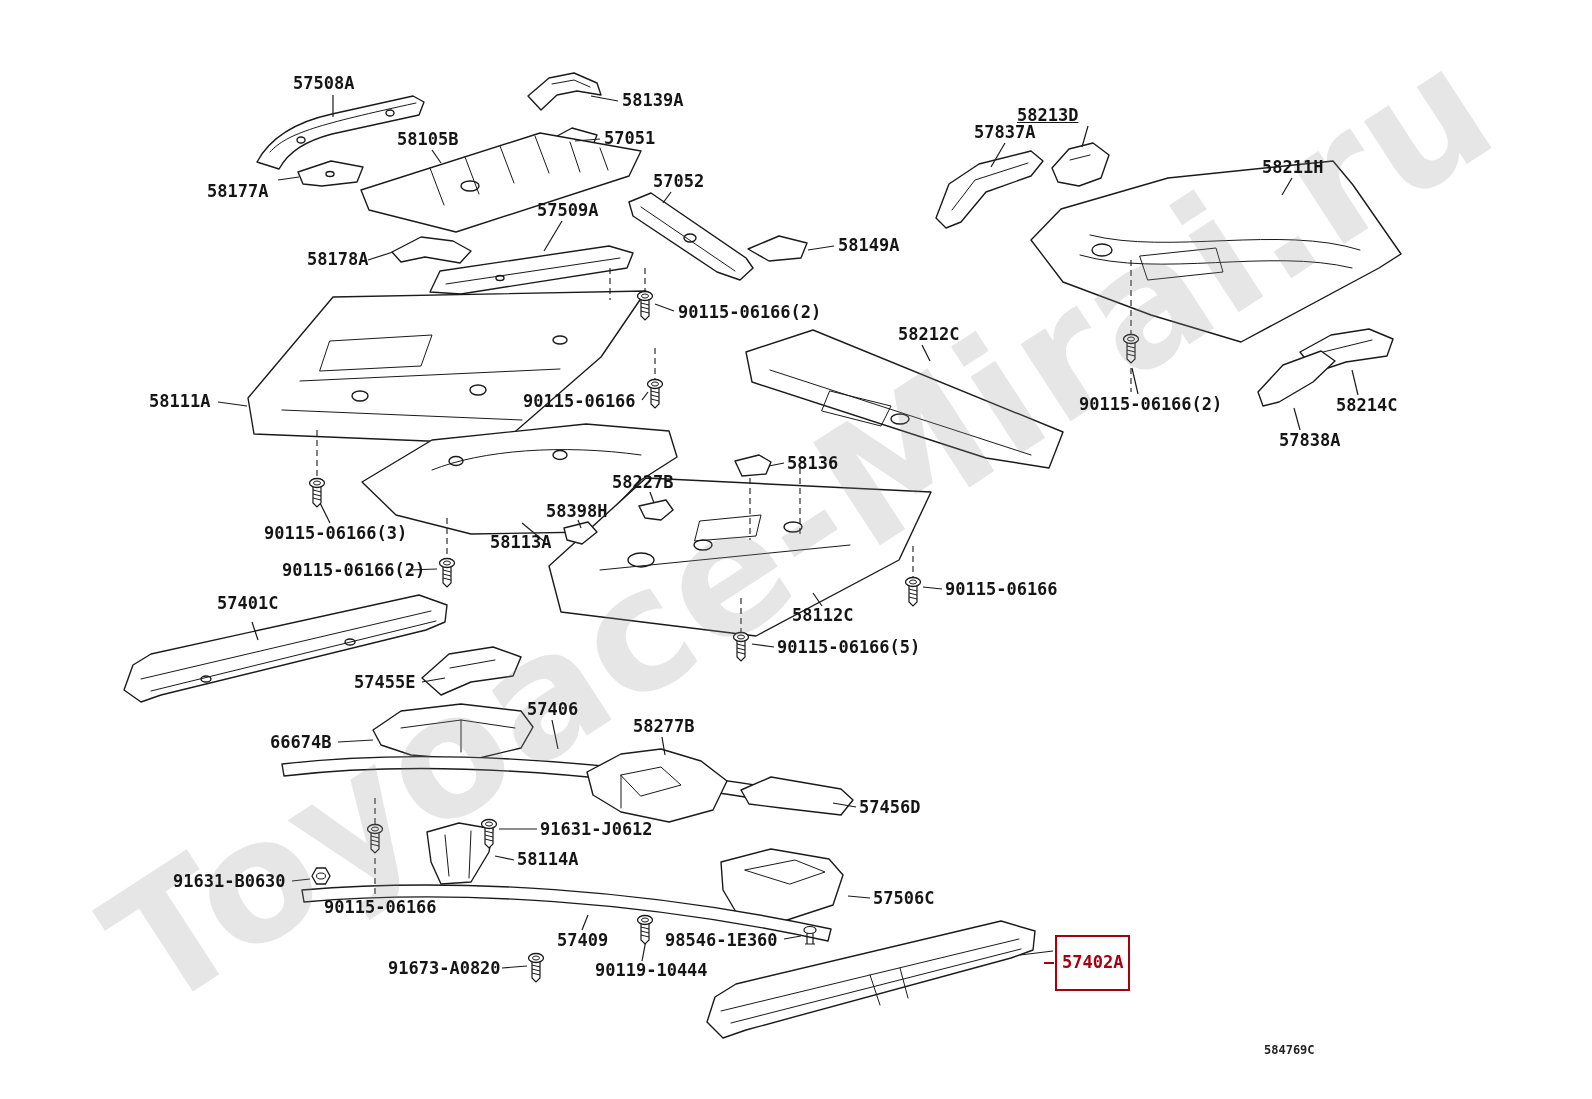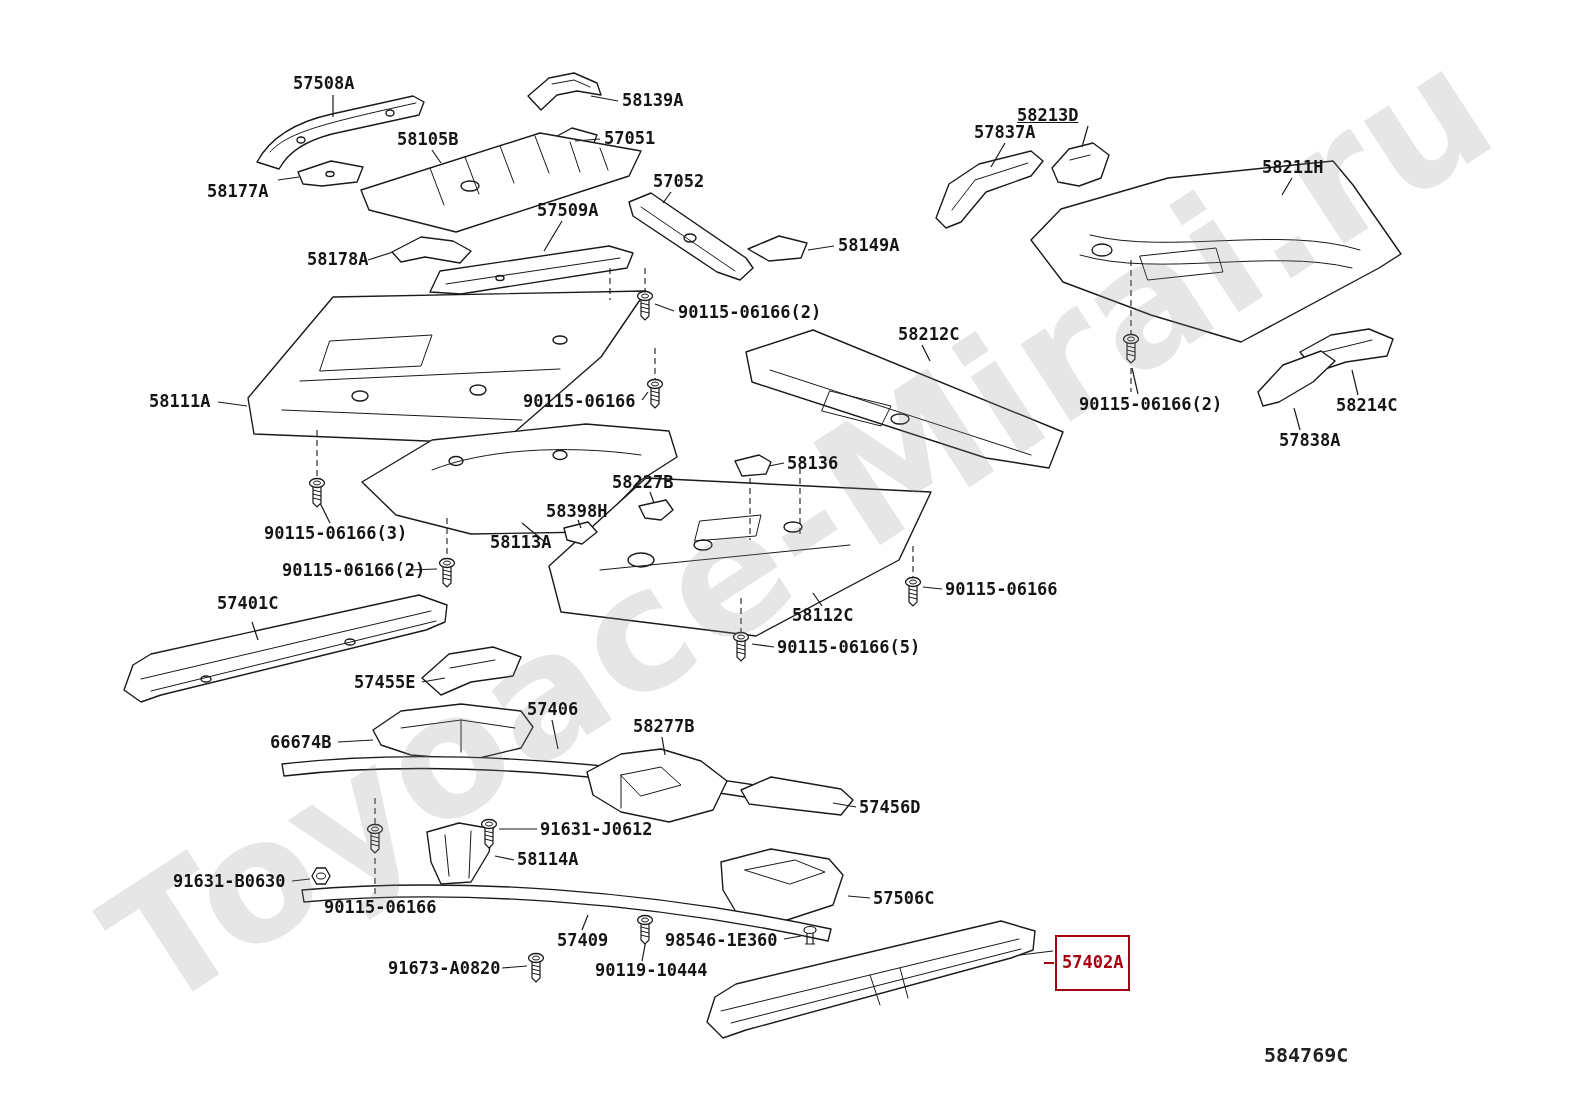--- a/index.html
+++ b/index.html
@@ -31,21 +31,21 @@
   .note-box{
     position:absolute;left:1060px;top:809px;width:446px;z-index:3;
     border:1.5px solid #444;background:rgba(255,255,255,0.88);padding:3px;
   }
   .note-inner{border:1px solid #555;padding:5px 8px 6px;text-align:center;}
   .note-jp{font-family:"DejaVu Sans","Liberation Sans",sans-serif;font-size:13.5px;color:#333;}
   .note-en{font-family:"DejaVu Sans","Liberation Sans",sans-serif;font-size:13.5px;color:#333;margin-top:2px;letter-spacing:0.5px;}
   .note-ref{font-size:15px;font-weight:bold;color:#222;margin-top:2px;letter-spacing:2px;}
   .diagram-code{
     position:absolute;left:1264px;top:1043px;z-index:3;
-    font-size:20px;font-weight:bold;color:#222;
+    font-size:12px;font-weight:bold;color:#222;
   }
 </style>
 </head>
 <body>
 
 <div class="stage">
 
   <svg class="diagram" width="1592" height="1099" viewBox="0 0 1592 1099" xmlns="http://www.w3.org/2000/svg">
     <defs>
       <g id="bolt">

